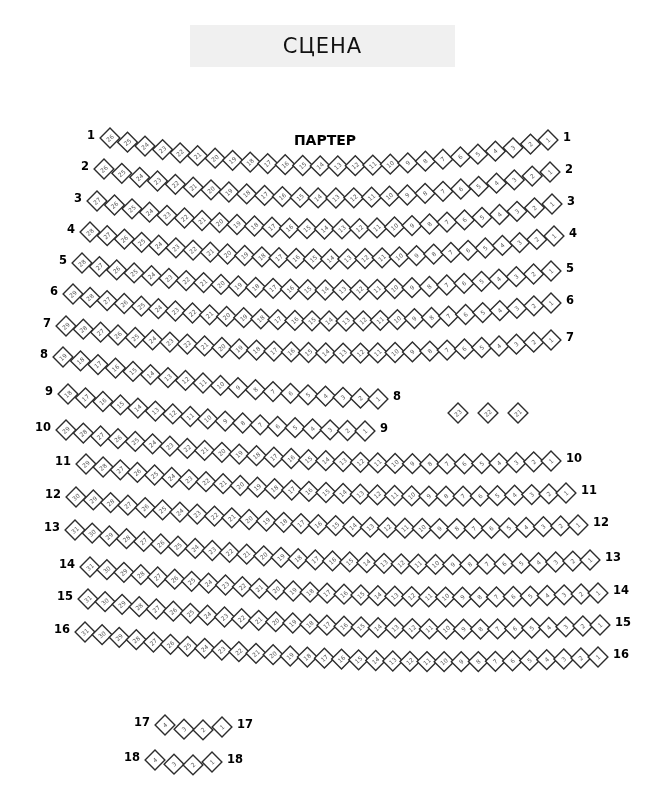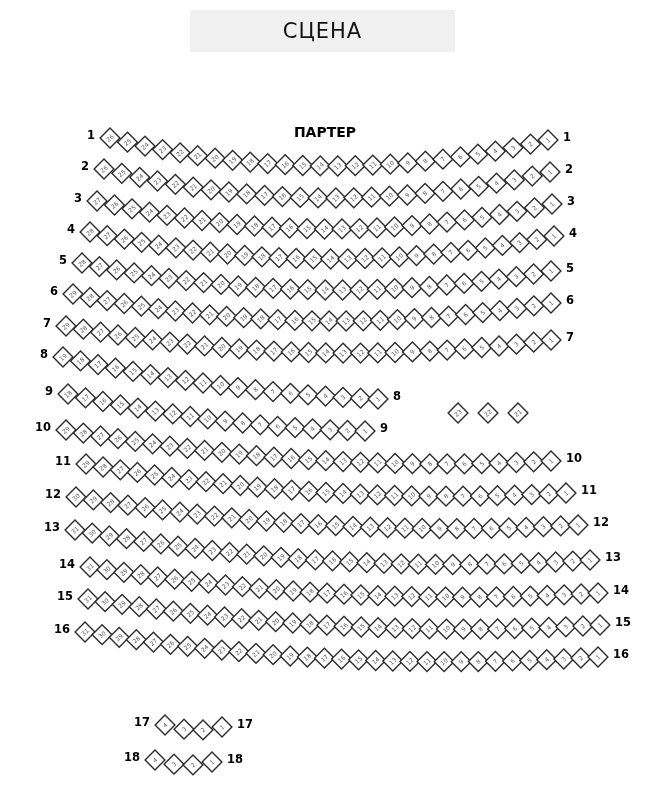--- a/index.html
+++ b/index.html
@@ -1,21 +1,21 @@
 <!DOCTYPE html>
 <html><head>
 <meta charset="utf-8">
 <style>
   html,body{margin:0;padding:0;background:#ffffff;}
   .canvas{position:relative;width:650px;height:800px;background:#fff;overflow:hidden;
           font-family:"DejaVu Sans", sans-serif;}
-  .stage{position:absolute;left:190px;top:10px;width:265px;height:42px;
+  .stage{position:absolute;left:190px;top:25px;width:265px;height:42px;
          background:#f0f0f0;display:flex;align-items:center;justify-content:center;}
   .stage span{font-size:21px;color:#111;letter-spacing:1px;}
-  .section-title{position:absolute;left:0;top:124px;width:650px;text-align:center;
+  .section-title{position:absolute;left:0;top:132px;width:650px;text-align:center;
                  font-size:14px;font-weight:bold;color:#000;}
   svg text.rowlabel{font-size:11.5px;font-weight:bold;fill:#000;}
   svg text.seatnum{font-size:6px;fill:#555;}
   svg rect.seatbox{fill:#fff;stroke:#2d2d2d;stroke-width:1.4px;}
 </style>
 </head>
 <body>
 
 <div class="canvas">
   <div class="stage">

